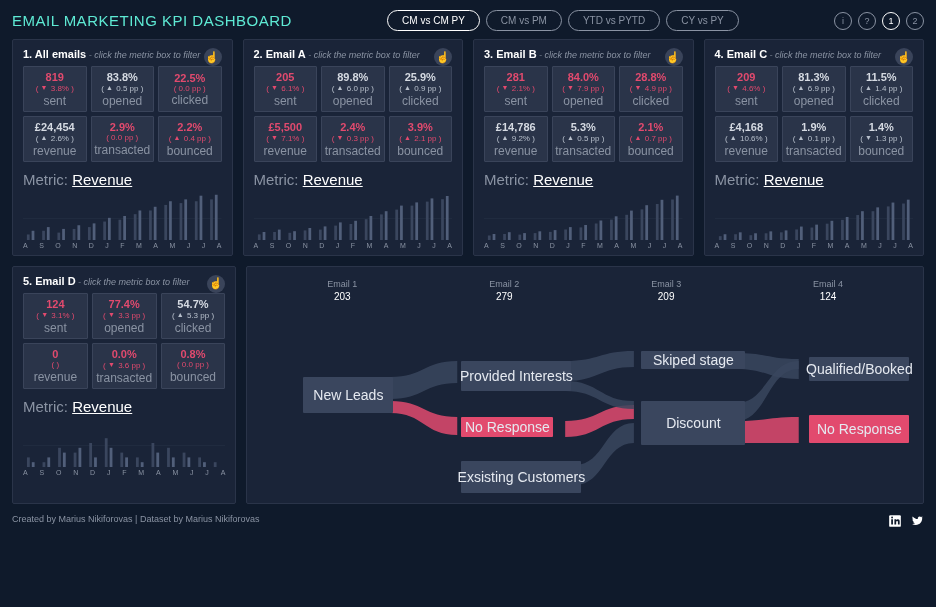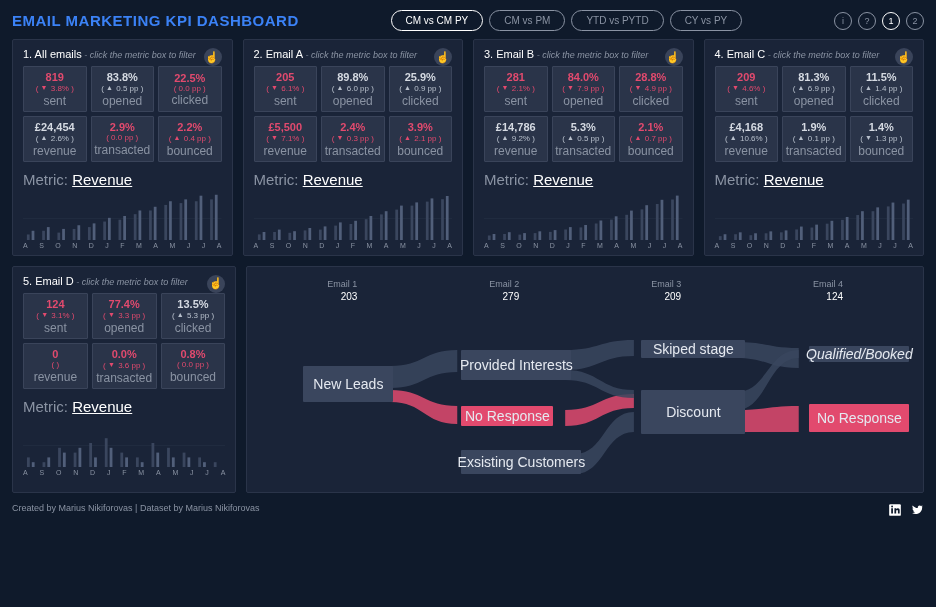--- a/index.html
+++ b/index.html
@@ -21,42 +21,42 @@
     background:var(--bg);
     font-family:Arial, Helvetica, sans-serif;
     color:var(--text);
     width:936px;
     height:607px;
     overflow:hidden;
     padding:10px 12px 6px 12px;
   }
   
   .hdr{display:flex;align-items:center;gap:14px;margin-bottom:8px;}
-  .title{font-size:15px;font-weight:bold;letter-spacing:0.5px;color:#3b82f6;}
+  .title{font-size:15px;font-weight:normal;letter-spacing:0.5px;color:#5eead4;}
   .tabs{display:flex;gap:6px;margin-left:auto;margin-right:auto;}
   .tab{border:1px solid var(--muted);border-radius:14px;padding:4px 14px;font-size:10px;color:var(--muted);cursor:pointer;}
   .tab.active{border-color:#fff;color:#fff;}
   .hbtns{display:flex;gap:6px;}
   .hb{width:18px;height:18px;border:1px solid var(--muted);border-radius:50%;display:flex;align-items:center;justify-content:center;font-size:9px;color:var(--muted);cursor:pointer;}
   .hb.active{border-color:#fff;color:#fff;}
 
   
   .row{display:flex;gap:10px;margin-bottom:10px;}
   .card{
     background:var(--panel);
     border:1px solid var(--panel-border);
     border-radius:2px;
     padding:8px 10px 6px 10px;
     position:relative;
     flex:1;
     display:flex;flex-direction:column;
     min-width:0;
   }
   .ctitle{font-size:11px;color:#fff;margin-bottom:6px;}
-  .ctitle .n{font-weight:normal;}
+  .ctitle .n{font-weight:bold;}
   .ctitle .hint{font-style:italic;color:var(--muted);font-size:9px;}
   .hand{position:absolute;top:8px;right:10px;width:18px;height:18px;border-radius:50%;background:#3a445a;display:flex;align-items:center;justify-content:center;color:#fff;font-size:11px;}
 
   .tiles{display:grid;grid-template-columns:repeat(3,1fr);gap:4px;margin-bottom:6px;}
   .tile{
     background:var(--tile);
     border:1px solid var(--tile-border);
     border-radius:1px;
     padding:4px 2px;
     text-align:center;
@@ -73,21 +73,21 @@
 
   .metric{font-size:15px;color:var(--muted);margin:3px 0 4px 0;}
   .metric .mv{color:#fff;text-decoration:underline;cursor:pointer;}
 
   .spark{height:48px;position:relative;}
   .spark svg{width:100%;height:100%;}
   .xlabels{display:flex;justify-content:space-between;font-size:7px;color:var(--muted);margin-top:2px;}
 
   
   .flowcard{flex:3.2;padding:12px 14px;}
-  .flowhdr{display:flex;justify-content:space-around;font-size:9px;color:var(--muted);text-align:right;margin-bottom:8px;}
+  .flowhdr{display:flex;justify-content:space-around;font-size:9px;color:var(--muted);text-align:center;margin-bottom:19px;}
   .flowhdr .fh{display:flex;flex-direction:column;gap:2px;}
   .flowhdr .fv{color:#fff;font-size:10px;}
   .flowbody{position:relative;height:170px;}
   .node{position:absolute;background:#3a465e;color:#e5e9f0;font-size:14px;border-radius:1px;display:flex;align-items:center;justify-content:center;padding:4px 6px;white-space:nowrap;}
   .node.red{background:var(--red);}
   .flowlink{position:absolute;fill:var(--bar);}
   .flowlink.red{fill:var(--red);}
 
   .footer{font-size:9px;color:var(--muted);margin-top:2px;display:flex;align-items:flex-start;}
   .social{margin-left:auto;display:flex;gap:8px;color:#fff;font-size:12px;}
@@ -451,21 +451,21 @@
           <div class="tv red">124</div>
           <div class="td red">( <span class="tri">▼</span> 3.1% )</div>
           <div class="tl">sent</div>
         </div>
         <div class="tile">
           <div class="tv red">77.4%</div>
           <div class="td red">( <span class="tri">▼</span> 3.3 pp )</div>
           <div class="tl">opened</div>
         </div>
         <div class="tile">
-          <div class="tv ">13.5%</div>
+          <div class="tv ">54.7%</div>
           <div class="td grn">( <span class="tri">▲</span> 5.3 pp )</div>
           <div class="tl">clicked</div>
         </div>
         <div class="tile">
           <div class="tv red">0</div>
           <div class="td red">(  )</div>
           <div class="tl">revenue</div>
         </div>
         <div class="tile">
           <div class="tv red">0.0%</div>
@@ -551,24 +551,24 @@
           <path d="M 310 100 C 345 100 345 84 380 84 L 380 98 C 345 98 345 116 310 116 Z" class="flowlink red" opacity="0.85"></path>
           <path d="M 320 144 C 350 144 350 102 380 102 L 380 122 C 350 122 350 164 320 164 Z" class="flowlink" opacity="0.85"></path>
           <path d="M 310 60 C 345 60 345 80 380 80 L 380 88 C 345 88 345 70 310 70 Z" class="flowlink" opacity="0.85"></path>
           <path d="M 484 32 C 516 32 516 38 548 38 L 548 58 C 516 58 516 48 484 48 Z" class="flowlink" opacity="0.85"></path>
           <path d="M 484 82 C 516 82 516 40 548 40 L 548 48 C 516 48 516 100 484 100 Z" class="flowlink" opacity="0.85"></path>
           <path d="M 484 100 C 516 100 516 96 548 96 L 548 122 C 516 122 516 122 484 122 Z" class="flowlink red" opacity="0.85"></path>
         </svg>
         <div class="node " style="left: 42px; top: 56px; width: 90px; height: 36px;">New Leads</div>
         <div class="node " style="left: 200px; top: 40px; width: 110px; height: 30px;">Provided Interests</div>
         <div class="node red" style="left: 200px; top: 96px; width: 92px; height: 20px;">No Response</div>
-        <div class="node " style="left: 200px; top: 140px; width: 120px; height: 24px;">Exsisting Customers</div>
+        <div class="node " style="left: 200px; top: 140px; width: 120px; height: 32px;">Exsisting Customers</div>
         <div class="node " style="left: 380px; top: 30px; width: 104px; height: 18px;">Skiped stage</div>
         <div class="node " style="left: 380px; top: 80px; width: 104px; height: 44px;">Discount</div>
-        <div class="node " style="left: 548px; top: 36px; width: 100px; height: 16px; font-style: italic;">Qualified/Booked</div>
+        <div class="node " style="left: 548px; top: 36px; width: 100px; height: 24px;">Qualified/Booked</div>
         <div class="node red" style="left: 548px; top: 94px; width: 100px; height: 28px;">No Response</div>
       </div>
     </div>
   </div>
 
 <div class="footer">
   <span>Created by Marius Nikiforovas | Dataset by Marius Nikiforovas</span>
   <div class="social">
     <span title="LinkedIn">
       <svg class="sicon" viewBox="0 0 24 24">

